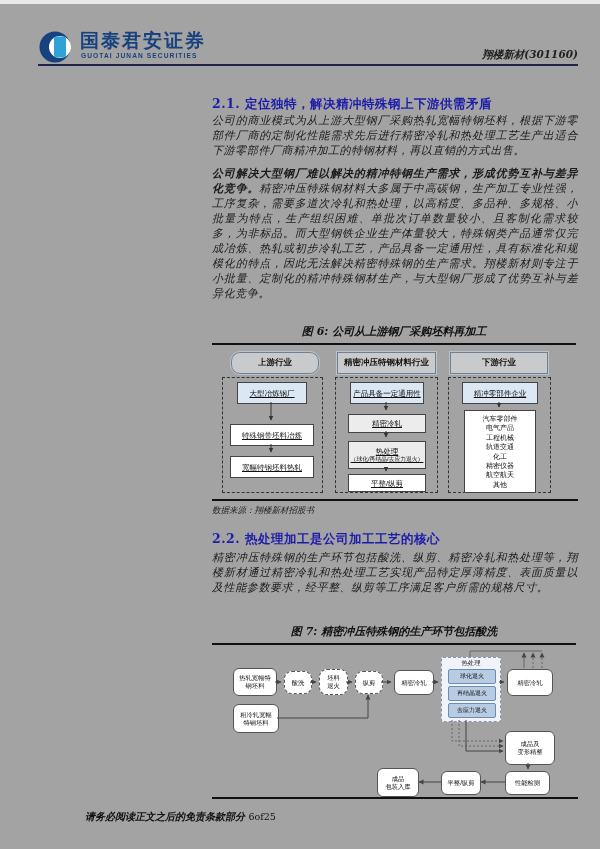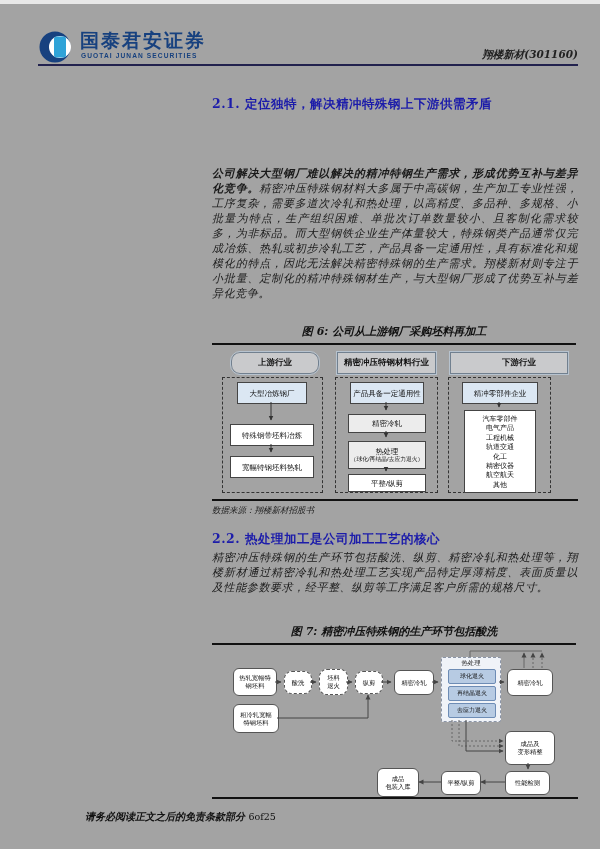--- a/index.html
+++ b/index.html
@@ -21,21 +21,21 @@
             border-bottom:2px solid #111;padding-bottom:4px;text-align:center;}
   .figsource{font-size:8.5px;font-style:italic;color:#222;}
   .thickline{height:2px;background:#111;}
   
   .ghead{background:#c9cacc;border:1px solid #71808f;outline:1px solid #b7c3cf;
          font-size:8.5px;font-weight:bold;display:flex;align-items:center;justify-content:center;color:#111;
          font-family:"Liberation Sans",sans-serif;}
   .dashcol{border:1px dashed #333;}
   .fbox{border:1px solid #444;display:flex;flex-direction:column;align-items:center;justify-content:center;
         font-size:7.5px;line-height:9px;text-align:center;background:#fff;color:#111;
-        font-family:"Liberation Sans",sans-serif;}
+        font-family:"Liberation Sans",sans-serif;text-decoration:underline;}
   .fbox.blue{background:#dbe7f3;}
   .fbox.lgray{background:#ececec;}
   .sub{font-size:5.8px;line-height:7px;}
   .dlist{border:1px solid #444;background:#fff;font-size:7px;line-height:9.4px;text-align:center;
          font-family:"Liberation Sans",sans-serif;color:#111;padding-top:3px;}
   
   .rbox{border:1px solid #555;border-radius:6px;background:#fff;display:flex;flex-direction:column;
         align-items:center;justify-content:center;font-size:6.3px;line-height:7.6px;text-align:center;
         font-family:"Liberation Sans",sans-serif;color:#111;}
   .rbox.dashed{border-style:dashed;border-radius:8px;}
@@ -59,30 +59,31 @@
       <rect x="16" y="6.5" width="12" height="21" rx="2.5" fill="#2fa3d8"></rect>
     </svg>
   </div>
   <div class="abs brand-cn" style="left:80px;top:27px;">国泰君安证券</div>
   <div class="abs brand-en" style="left:81px;top:48px;">GUOTAI JUNAN SECURITIES</div>
   <div class="abs stock" style="left:212px;top:44px;width:366px;text-align:right;">翔楼新材(301160)</div>
   <div class="abs hr-top" style="left:38px;top:60px;width:540px;"></div>
 
   <div class="abs h3" style="left:212px;top:92px;width:380px;">2.1.  定位独特，解决精冲特殊钢上下游供需矛盾</div>
 
+  <div class="abs para" style="left:212px;top:109px;width:366px;">公司的商业模式为从上游大型钢厂采购热轧宽幅特钢坯料，根据下游零部件厂商的定制化性能需求先后进行精密冷轧和热处理工艺生产出适合下游零部件厂商精冲加工的特钢材料，再以直销的方式出售。</div>
 
   <p class="abs para" style="left:212px;top:162px;width:366px;margin:0;"><b>公司解决大型钢厂难以解决的精冲特钢生产需求，形成优势互补与差异化竞争。</b><span>精密冲压特殊钢材料大多属于中高碳钢，生产加工专业性强，工序复杂，需要多道次冷轧和热处理，以高精度、多品种、多规格、小批量为特点，生产组织困难、单批次订单数量较小、且客制化需求较多，为非标品。而大型钢铁企业生产体量较大，特殊钢类产品通常仅完成冶炼、热轧或初步冷轧工艺，产品具备一定通用性，具有标准化和规模化的特点，因此无法解决精密特殊钢的生产需求。翔楼新材则专注于小批量、定制化的精冲特殊钢材生产，与大型钢厂形成了优势互补与差异化竞争。</span></p>
 
   <div class="abs figtitle" style="left:212px;top:320px;width:364px;">图 6:  公司从上游钢厂采购坯料再加工</div>
 
   <div class="abs" style="left:212px;top:340px;width:366px;height:176px;">
 
     <div class="abs ghead" style="left:19px;top:8px;width:86px;height:20px;border-radius:9px;">上游行业</div>
     <div class="abs ghead" style="left:125px;top:8px;width:97px;height:20px;">精密冲压特钢材料行业</div>
-    <div class="abs ghead" style="left:238px;top:8px;width:96px;height:20px;padding-left:20px;">下游行业</div>
+    <div class="abs ghead" style="left:238px;top:8px;width:96px;height:20px;">下游行业</div>
 
     <div class="abs dashcol" style="left:10px;top:33px;width:99px;height:114px;"></div>
     <div class="abs dashcol" style="left:123px;top:33px;width:101px;height:114px;"></div>
     <div class="abs dashcol" style="left:236px;top:33px;width:101px;height:114px;"></div>
 
     <div class="abs fbox blue" style="left:25px;top:38px;width:68px;height:20px;">大型冶炼钢厂</div>
     <div class="abs fbox" style="left:18px;top:80px;width:82px;height:20px;">特殊钢带坯料冶炼</div>
     <div class="abs fbox" style="left:18px;top:112px;width:82px;height:20px;">宽幅特钢坯料热轧</div>
 
     <div class="abs fbox blue" style="left:138px;top:38px;width:72px;height:20px;">产品具备一定通用性</div>

